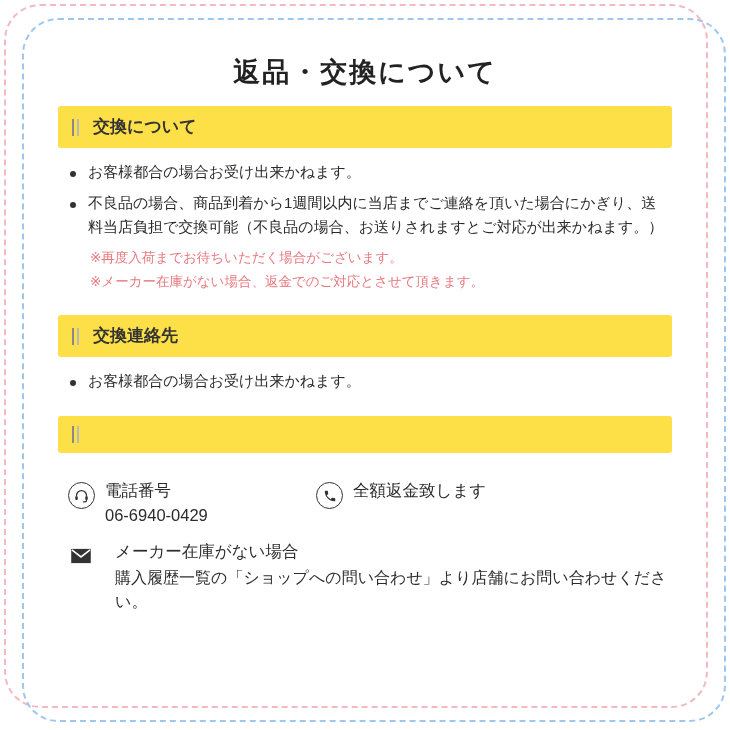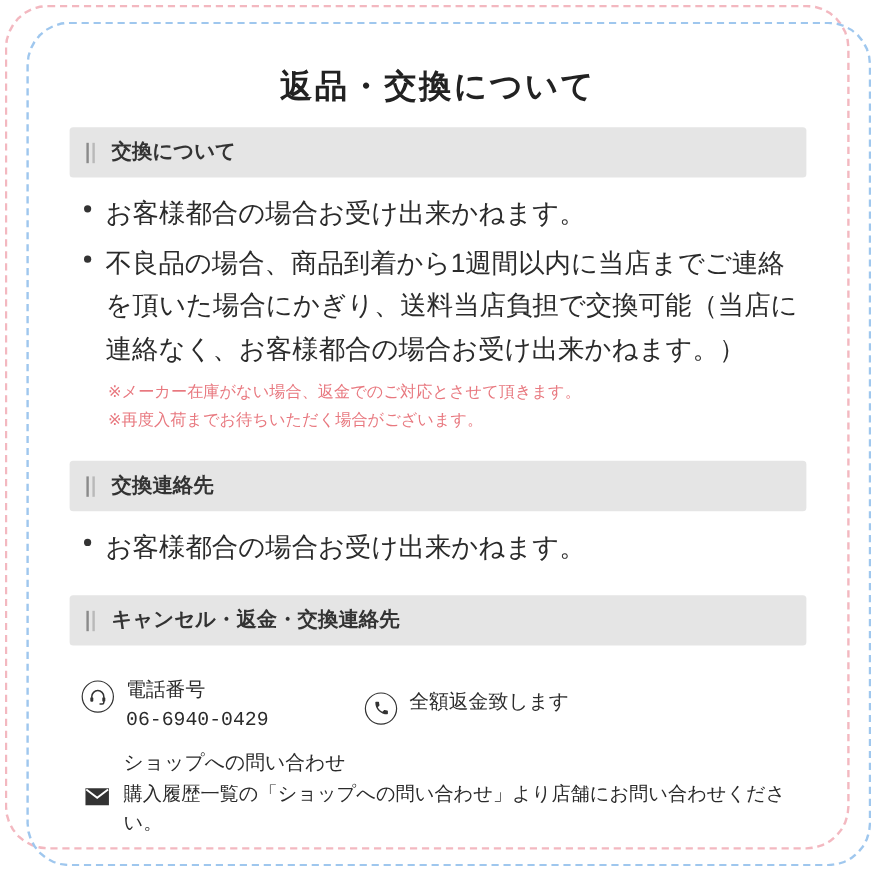--- a/index.html
+++ b/index.html
@@ -61,21 +61,21 @@
   .title {
     text-align: center;
     font-size: 27px;
     font-weight: bold;
     letter-spacing: 2px;
     color: #222222;
     margin: 6px 0 16px 0;
   }
 
   .section-head {
-    background: #e5e5e5;
+    background: #fde047;
     border-radius: 3px;
     padding: 9px 12px 10px 12px;
     font-size: 17px;
     font-weight: bold;
     color: #333333;
     display: flex;
     align-items: center;
     margin-bottom: 12px;
   }
   .section-head .bars {
@@ -97,21 +97,21 @@
   .bars i.b2 { background: #b9b9b9; }
 
   ul.bullets {
     list-style: none;
     margin: 0 0 0 0;
     padding: 0 4px 0 10px;
   }
   ul.bullets > li {
     position: relative;
     padding-left: 20px;
-    font-size: 22px;
+    font-size: 15px;
     line-height: 1.6;
     margin-bottom: 7px;
     color: #2b2b2b;
   }
   ul.bullets > li::before {
     content: "";
     position: absolute;
     left: 2px;
     top: 11px;
     width: 6px;
@@ -130,22 +130,23 @@
   .note-block { margin-top: 4px; margin-bottom: 4px; }
 
   .gap-1 { height: 18px; }
   .gap-2 { height: 16px; }
 
   .contact {
     padding: 6px 4px 0 10px;
   }
   .contact-row {
     display: flex;
-    align-items: center;
+    align-items: flex-start;
     margin-top: 8px;
+    gap: 12px;
   }
   .contact-col {
     display: flex;
     align-items: flex-start;
   }
   .contact-col.phone { width: 236px; }
   .icon-circle {
     flex: 0 0 auto;
     width: 25px;
     height: 25px;
@@ -173,21 +174,20 @@
   }
   .c-label {
     font-size: 16.5px;
     color: #2b2b2b;
     line-height: 1.45;
   }
   .c-value {
     font-size: 16.5px;
     color: #2b2b2b;
     line-height: 1.5;
-    font-family: Liberation Mono, monospace;
   }
   .mail-row { margin-top: 12px; }
   .mail-desc {
     font-size: 16px;
     color: #2b2b2b;
     line-height: 1.5;
     margin-top: 2px;
   }
 </style>
 </head>
@@ -202,44 +202,43 @@
 
     <div class="title">返品・交換について</div>
 
     <div class="section-head">
       <span class="bars"><i></i><i class="b2"></i></span>
       <span>交換について</span>
     </div>
 
     <ul class="bullets">
       <li>お客様都合の場合お受け出来かねます。</li>
-      <li>不良品の場合、商品到着から1週間以内に当店までご連絡を頂いた場合にかぎり、送料当店負担で交換可能（当店に連絡なく、お客様都合の場合お受け出来かねます。）</li>
+      <li>不良品の場合、商品到着から1週間以内に当店までご連絡を頂いた場合にかぎり、送料当店負担で交換可能（不良品の場合、お送りされますとご対応が出来かねます。）</li>
     </ul>
 
     <div class="note-block">
+      <p class="note">※再度入荷までお待ちいただく場合がございます。</p>
       <p class="note">※メーカー在庫がない場合、返金でのご対応とさせて頂きます。</p>
-      <p class="note">※再度入荷までお待ちいただく場合がございます。</p>
     </div>
 
     <div class="gap-1"></div>
 
     <div class="section-head">
       <span class="bars"><i></i><i class="b2"></i></span>
       <span>交換連絡先</span>
     </div>
 
     <ul class="bullets">
       <li>お客様都合の場合お受け出来かねます。</li>
     </ul>
 
     <div class="gap-2"></div>
 
     <div class="section-head">
       <span class="bars"><i></i><i class="b2"></i></span>
-      <span>キャンセル・返金・交換連絡先</span>
     </div>
 
     <div class="contact">
 
       <div class="contact-row">
 
         <div class="contact-col phone">
           <span class="icon-circle">
             <svg width="15" height="15" viewBox="0 0 24 24" fill="none" stroke="#333" stroke-width="2" stroke-linecap="round" stroke-linejoin="round">
               <path d="M4 13v-1a8 8 0 0 1 16 0v1"></path>
@@ -268,21 +267,21 @@
       </div>
 
       <div class="contact-row mail-row">
         <span class="icon-mail">
           <svg width="22" height="16" viewBox="0 0 24 18" fill="#333">
             <path d="M1 1h22v16H1z" fill="#333"></path>
             <path d="M1.8 2.2L12 10 22.2 2.2" stroke="#ffffff" stroke-width="1.8" fill="none"></path>
           </svg>
         </span>
         <div>
-          <div class="c-label">ショップへの問い合わせ</div>
+          <div class="c-label">メーカー在庫がない場合</div>
           <div class="mail-desc">購入履歴一覧の「ショップへの問い合わせ」より店舗にお問い合わせください。</div>
         </div>
       </div>
 
     </div>
 
   </div>
 </div>
 
 </body></html>

